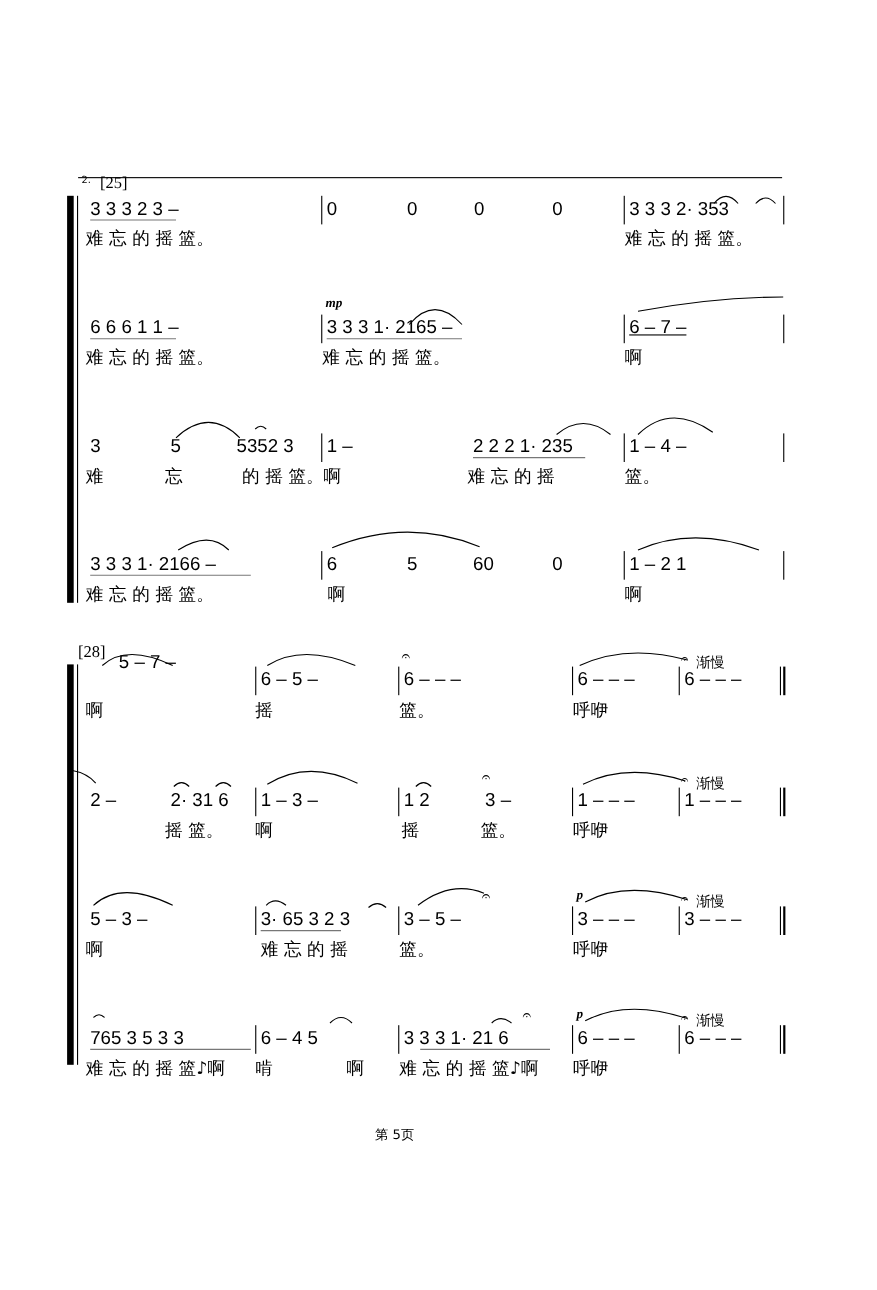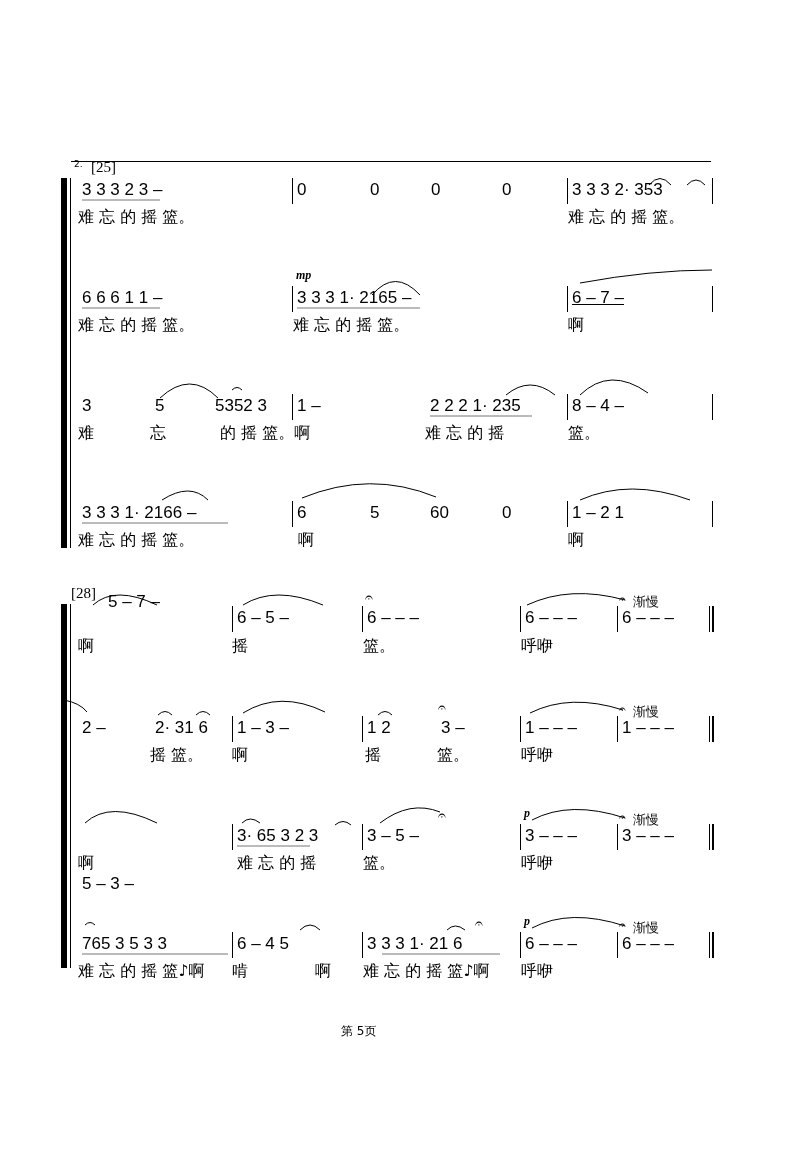--- a/index.html
+++ b/index.html
@@ -61,21 +61,21 @@
   <div class="abs note" style="left:155px;top:396px;">5</div>
   <div class="abs note" style="left:215px;top:396px;">5352  3</div>
   <div class="abs lyric" style="left:78px;top:423px;">难</div>
   <div class="abs lyric" style="left:150px;top:423px;">忘</div>
   <div class="abs lyric" style="left:220px;top:423px;">的 摇 篮。啊</div>
   <div class="barline" style="left:292px;top:394px;"></div>
   <div class="abs note" style="left:297px;top:396px;">1  –</div>
   <div class="abs note" style="left:430px;top:396px;">2  2  2  1· 235</div>
   <div class="abs lyric" style="left:425px;top:423px;">难 忘 的 摇</div>
   <div class="barline" style="left:567px;top:394px;"></div>
-  <div class="abs note" style="left:572px;top:396px;">8   –      4   –</div>
+  <div class="abs note" style="left:572px;top:396px;">1   –      4   –</div>
   <div class="abs lyric" style="left:568px;top:423px;">篮。</div>
   <div class="barline" style="left:712px;top:394px;"></div>
 
   <div class="abs note" style="left:82px;top:503px;">3  3  3  1· 2166  –</div>
   <div class="abs lyric" style="left:78px;top:530px;">难 忘 的 摇       篮。</div>
   <div class="barline" style="left:292px;top:501px;"></div>
   <div class="abs note" style="left:297px;top:503px;">6</div>
   <div class="abs note" style="left:370px;top:503px;">5</div>
   <div class="abs note" style="left:430px;top:503px;">60</div>
   <div class="abs note" style="left:502px;top:503px;">0</div>
@@ -123,21 +123,21 @@
   <div class="barline" style="left:520px;top:716px;"></div>
   <div class="abs note" style="left:525px;top:718px;">1   –   –   –</div>
   <div class="abs lyric" style="left:521px;top:745px;">呼咿</div>
   <div class="barline" style="left:617px;top:716px;"></div>
   <div class="abs" style="left:619px;top:702px;font-size:12px;">𝄐</div>
   <div class="abs tempo" style="left:633px;top:703px;">渐慢</div>
   <div class="abs note" style="left:622px;top:718px;">1   –   –   –</div>
   <div class="barline" style="left:709px;top:716px;"></div>
   <div class="barline final" style="left:712px;top:716px;"></div>
 
-  <div class="abs note" style="left:82px;top:826px;margin-top:48px;">5   –      3   –</div>
+  <div class="abs note" style="left:82px;top:826px;">5   –      3   –</div>
   <div class="abs lyric" style="left:78px;top:853px;">啊</div>
   <div class="barline" style="left:232px;top:824px;"></div>
   <div class="abs note" style="left:237px;top:826px;">3· 65  3  2  3</div>
   <div class="abs lyric" style="left:237px;top:853px;">难   忘 的 摇</div>
   <div class="barline" style="left:362px;top:824px;"></div>
   <div class="abs note" style="left:367px;top:826px;">3   –      5   –</div>
   <div class="abs" style="left:438px;top:807px;font-size:14px;">𝄐</div>
   <div class="abs lyric" style="left:363px;top:853px;">篮。</div>
   <div class="barline" style="left:520px;top:824px;"></div>
   <div class="abs dyn" style="left:524px;top:806px;">p</div>

